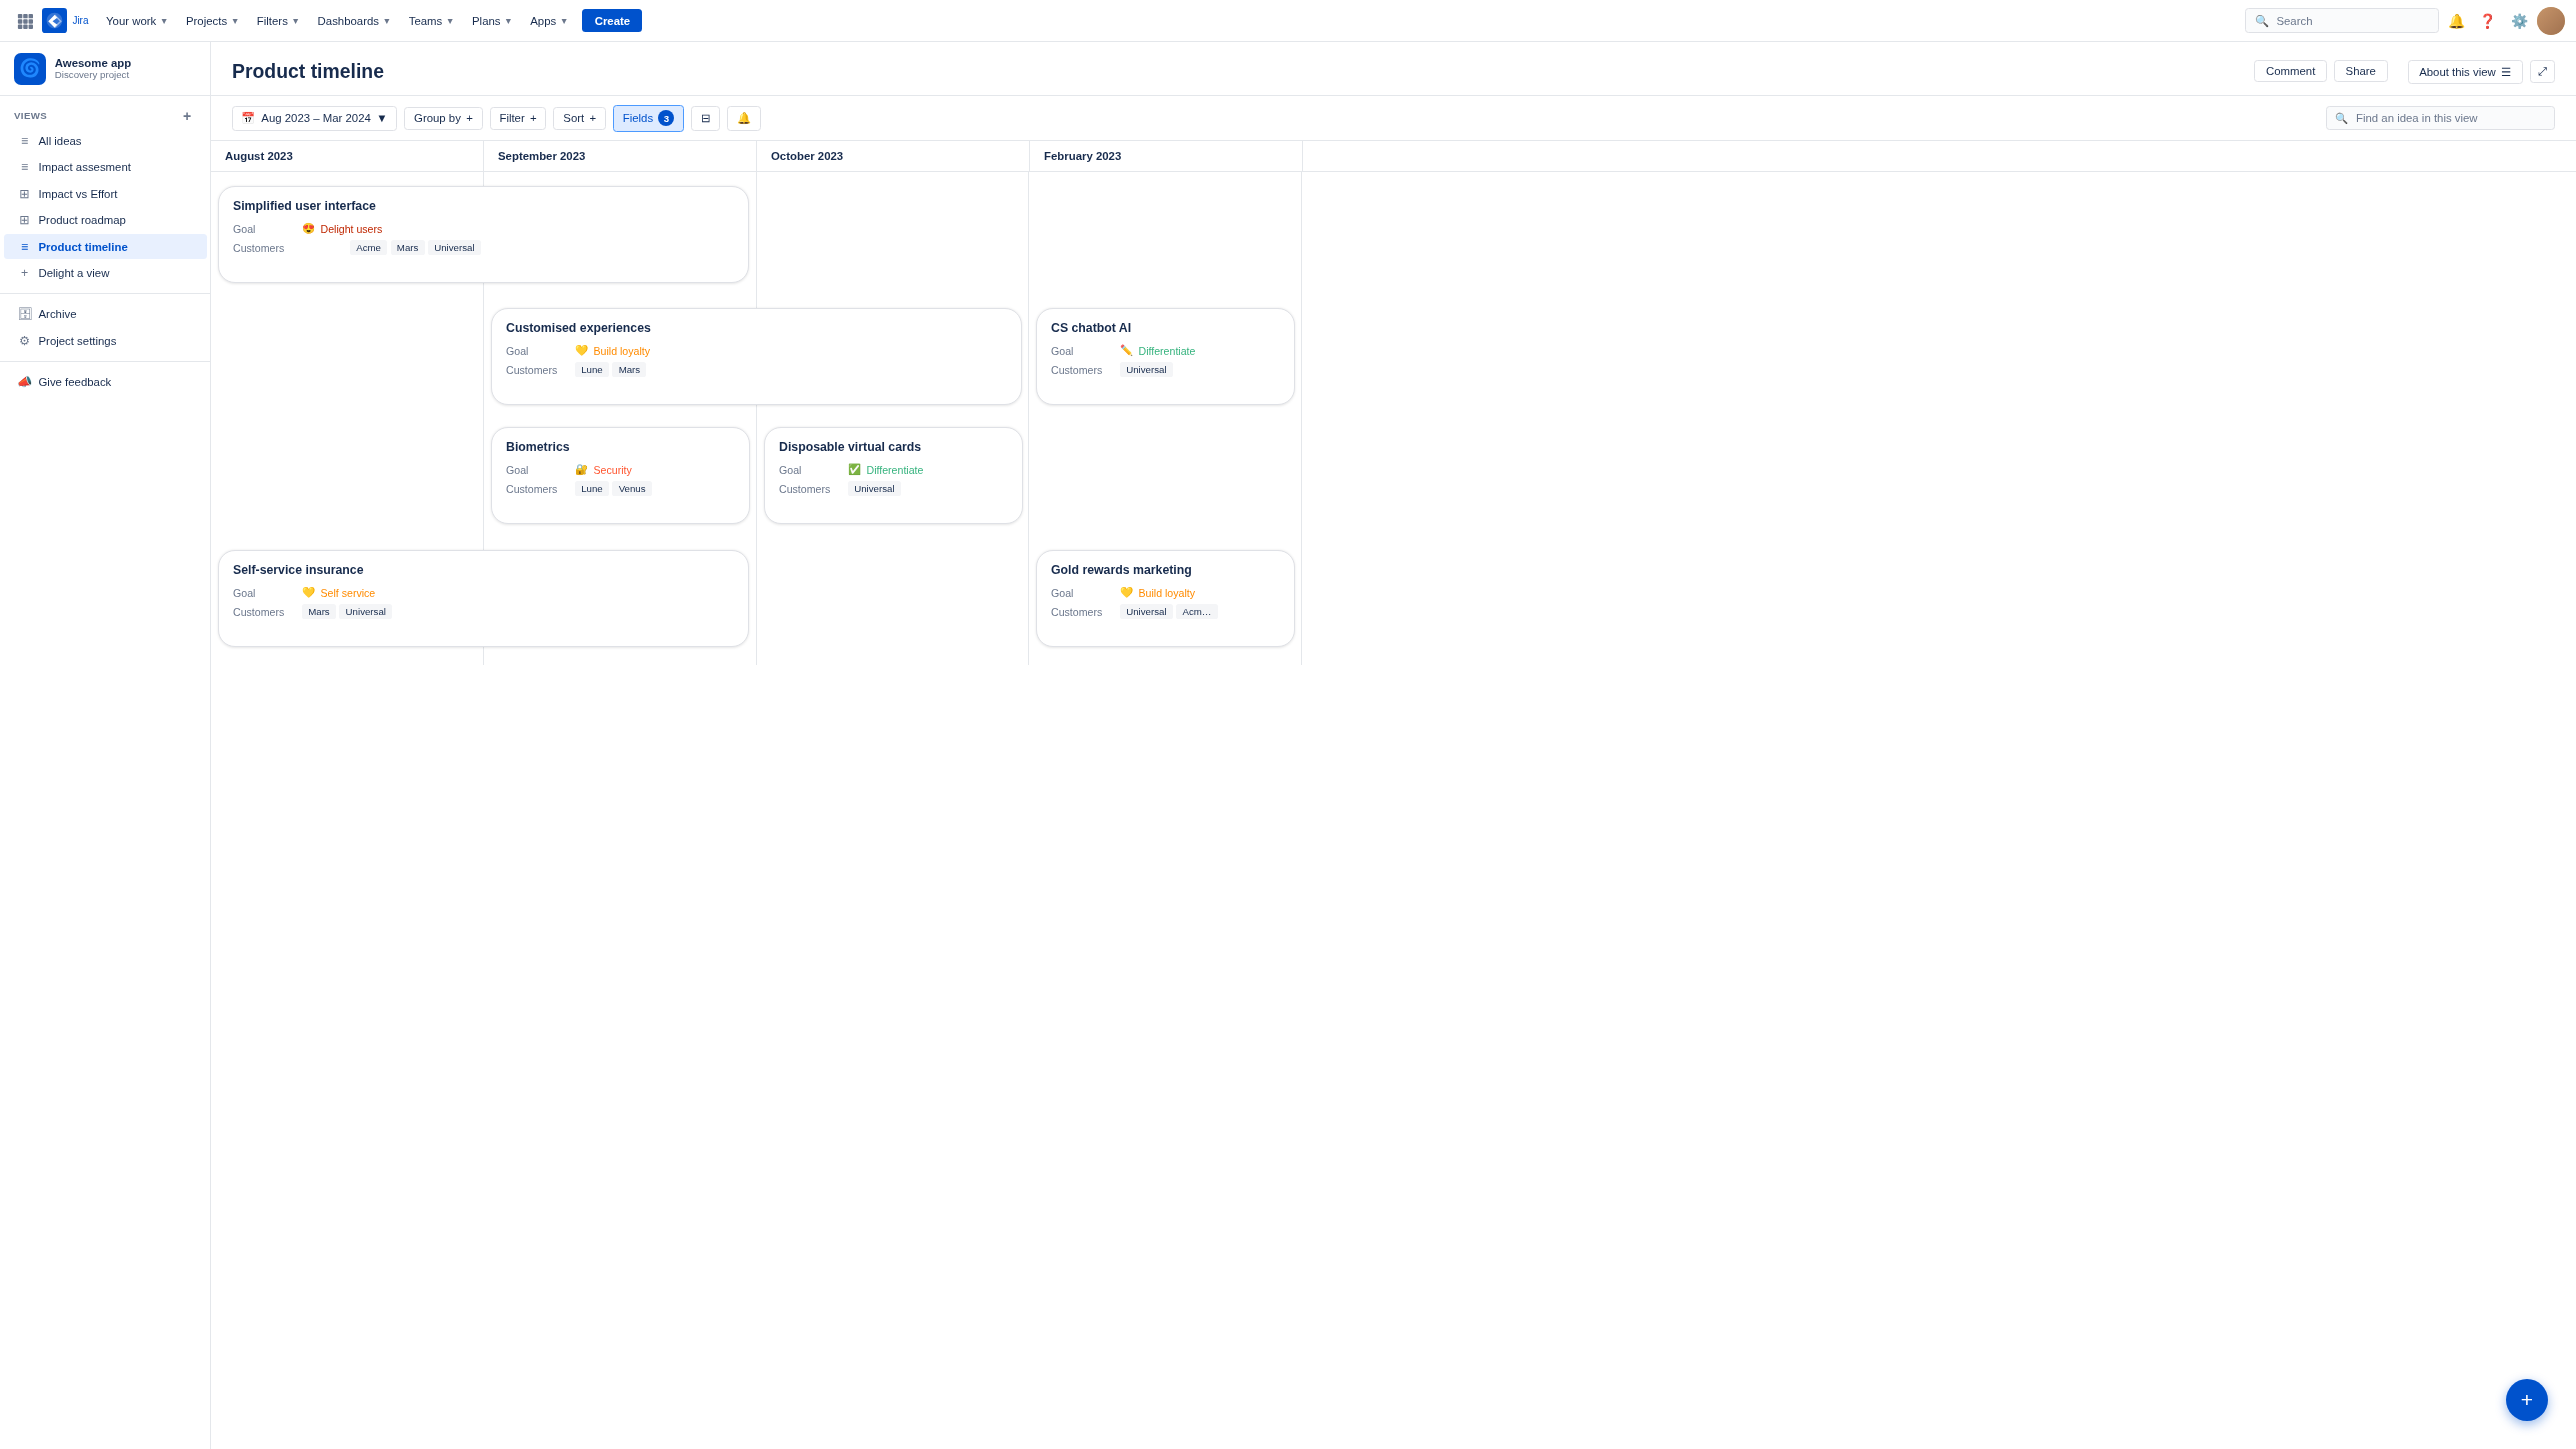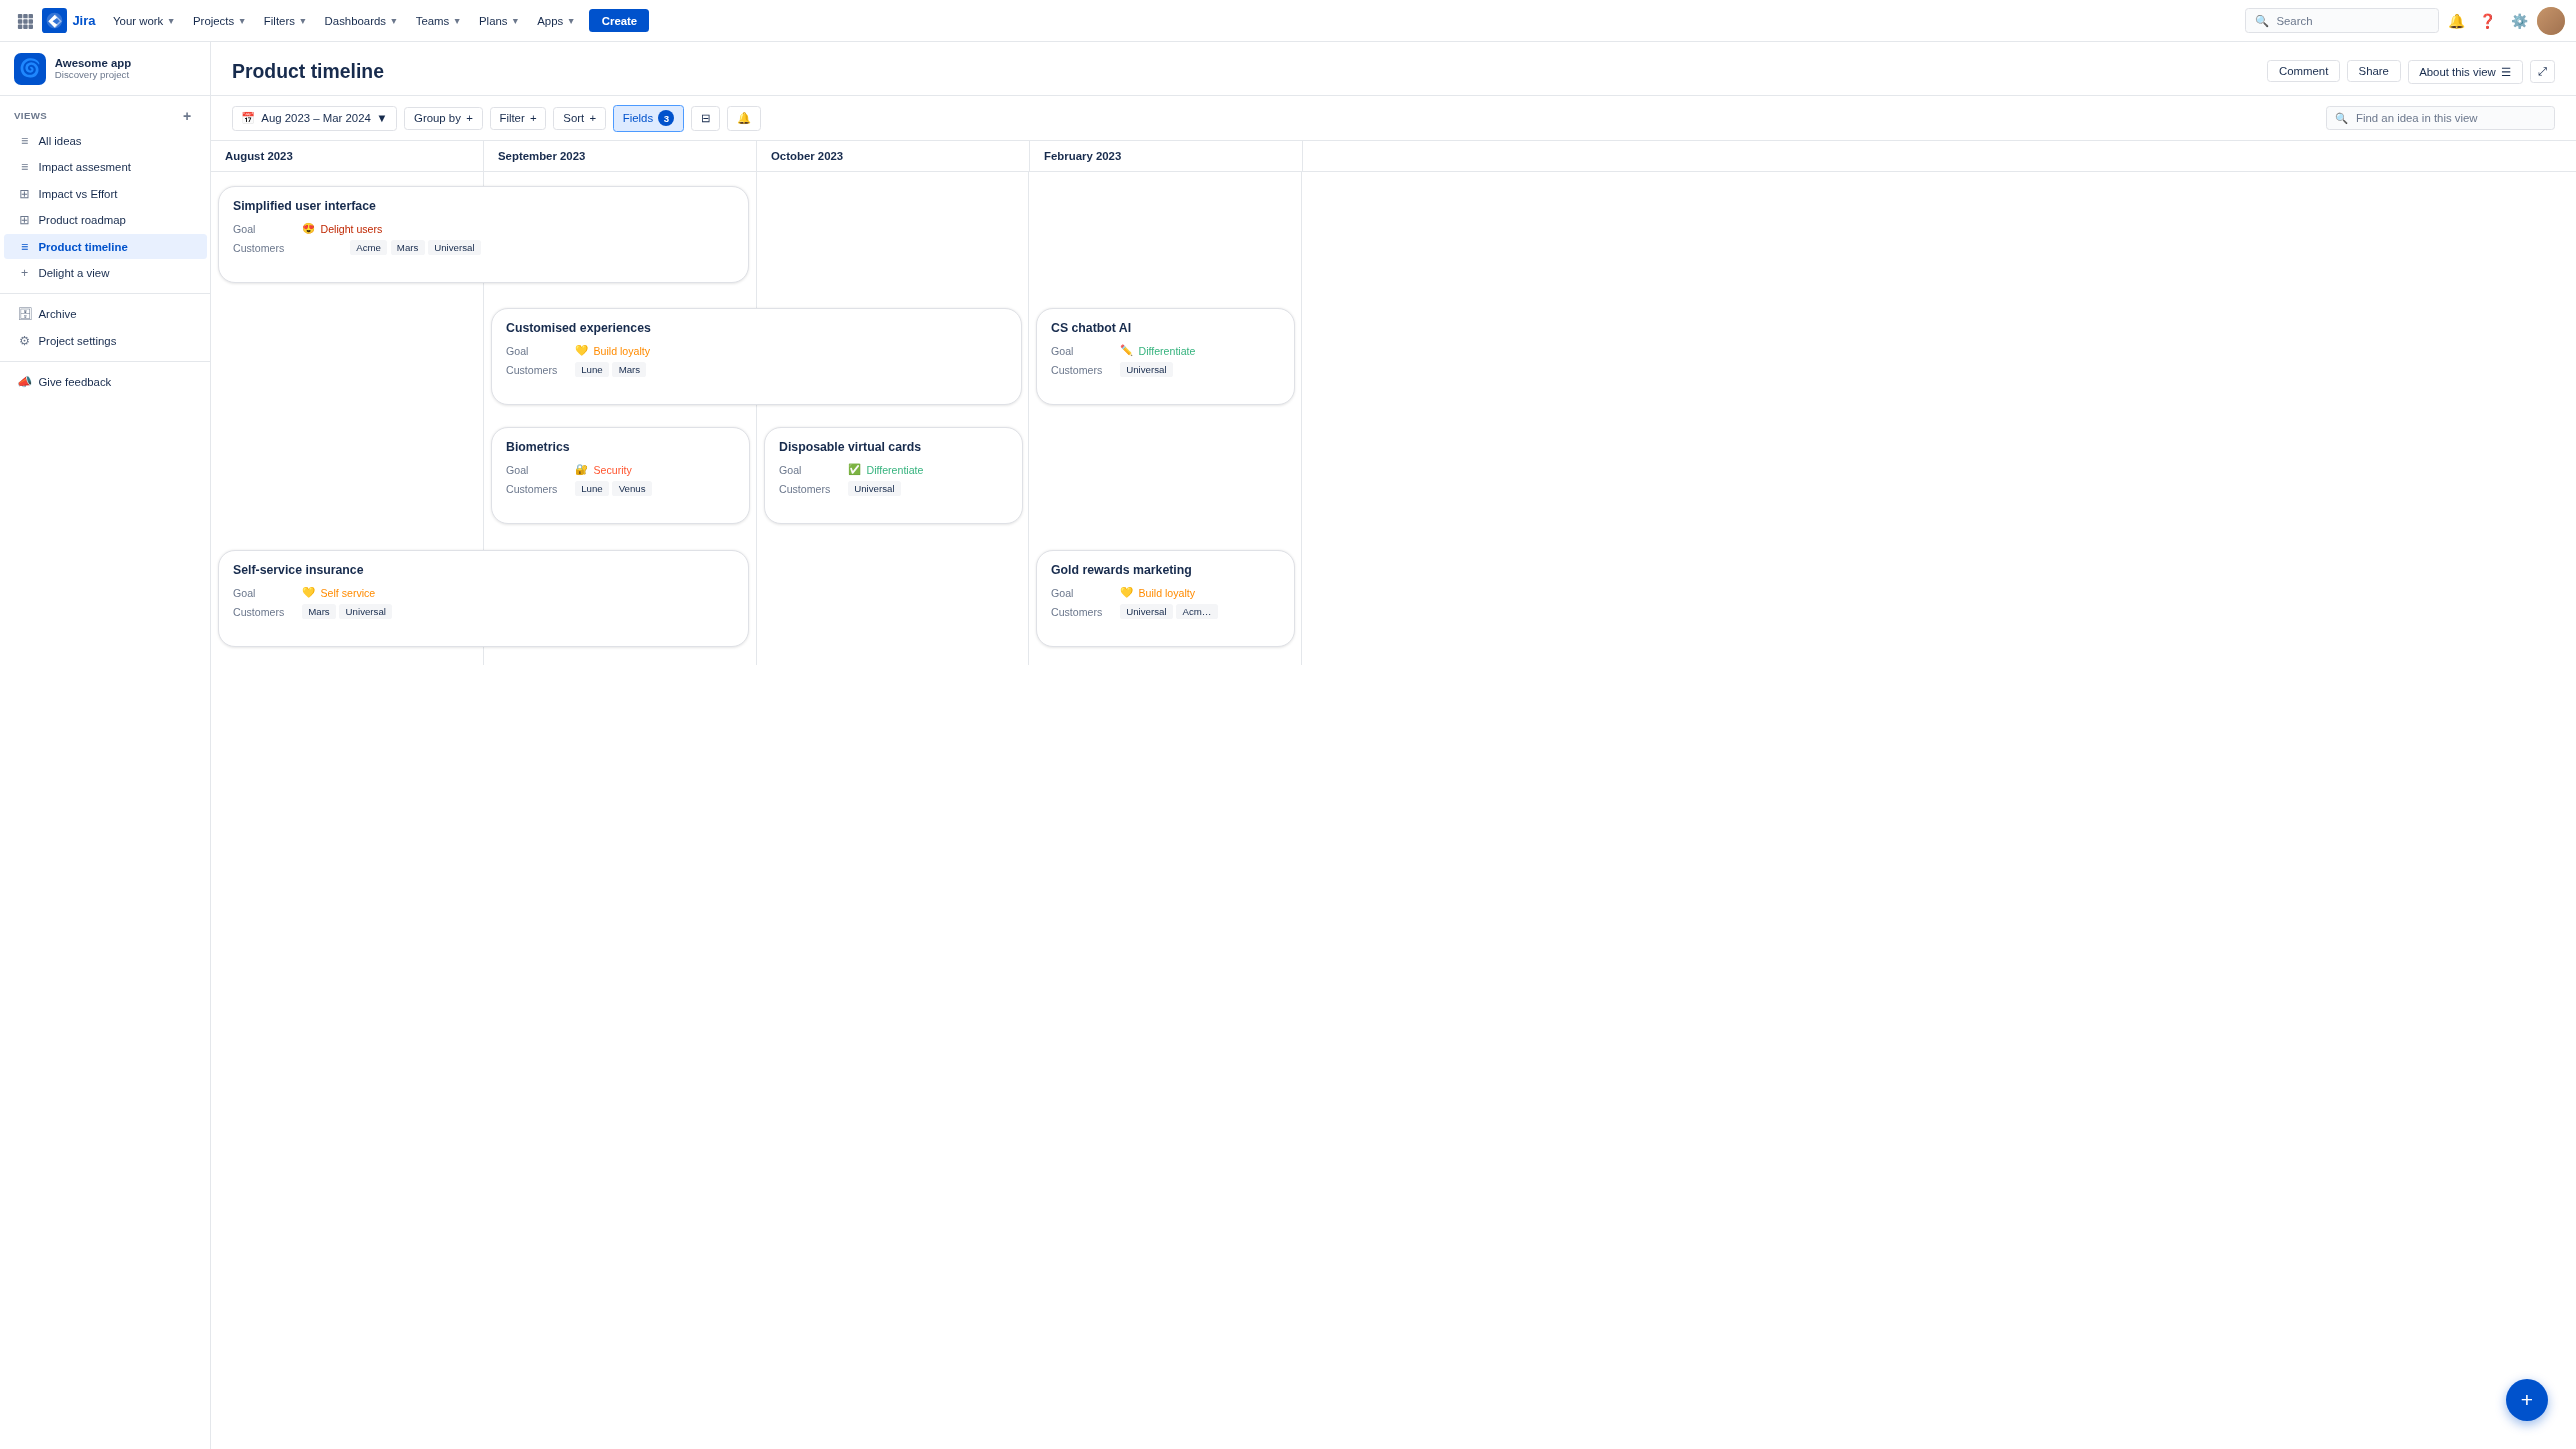--- a/index.html
+++ b/index.html
@@ -7,21 +7,21 @@
 
     
     .top-nav {
       display: flex; align-items: center; height: 42px;
       background: #fff; border-bottom: 0.9px solid #e4e7eb;
       padding: 0 10.6px; gap: 3.5px; position: fixed; top: 0; left: 0; right: 0; z-index: 100;
     }
     .nav-grid-icon { display: flex; align-items: center; justify-content: center; width: 28px; height: 28px; cursor: pointer; }
     .nav-logo { display: flex; align-items: center; gap: 5.3px; margin-right: 7px; cursor: pointer; }
     .nav-logo-icon { width: 25px; height: 25px; }
-    .nav-logo-text { font-size: 13px; font-weight: 700; color: #0052cc; }
+    .nav-logo-text { font-size: 10px; font-weight: 400; color: #0052cc; }
     .nav-item { display: flex; align-items: center; gap: 3.5px; padding: 5.3px 7px; border-radius: 3.5px; cursor: pointer; font-size: 11.4px; color: #172b4d; white-space: nowrap; }
     .nav-chevron { font-size: 8.8px; color: #6b778c; }
     .nav-create { background: #0052cc; color: #fff; border: none; border-radius: 3.5px; padding: 5.3px 12.3px; font-size: 11.4px; font-weight: 600; cursor: pointer; margin-left: 3.5px; }
     .nav-spacer { flex: 1; }
     .nav-search { display: flex; align-items: center; gap: 7px; border: 0.9px solid #dfe1e6; border-radius: 3.5px; padding: 4.4px 8.8px; width: 194px; background: #fafbfc; cursor: text; }
     .nav-search-icon { color: #6b778c; font-size: 11.4px; }
     .nav-search-text { font-size: 11.4px; color: #6b778c; }
     .nav-icon-btn { display: flex; align-items: center; justify-content: center; width: 28px; height: 28px; border-radius: 50%; cursor: pointer; color: #6b778c; font-size: 14px; }
     .nav-avatar { width: 28px; height: 28px; border-radius: 50%; background: #c7a476; overflow: hidden; cursor: pointer; }
 
@@ -43,21 +43,21 @@
     .sidebar-nav-icon { font-size: 12.3px; color: #6b778c; width: 14px; text-align: center; }
     .sidebar-nav-item.active .sidebar-nav-icon { color: #0052cc; }
     .sidebar-divider { border: none; border-top: 0.9px solid #e4e7eb; margin: 7px 0; }
 
     
     .content { flex: 1; display: flex; flex-direction: column; overflow: hidden; }
     .content-header { padding: 17.6px 21px 10.6px; display: flex; align-items: center; justify-content: space-between; border-bottom: 0.9px solid #e4e7eb; }
     .content-title { font-size: 19.4px; font-weight: 700; color: #172b4d; }
     .content-header-actions { display: flex; align-items: flex-start; gap: 7px; }
     .header-btn { border: 0.9px solid #dfe1e6; background: #fff; border-radius: 3.5px; padding: 4.4px 10.6px; font-size: 11.4px; cursor: pointer; color: #172b4d; }
-    .about-btn { display: flex; align-items: center; gap: 5.3px; border: 0.9px solid #dfe1e6; background: #fff; border-radius: 3.5px; padding: 4.4px 10.6px; font-size: 11.4px; cursor: pointer; color: #172b4d; }
+    .about-btn { display: flex; align-items: center; gap: 5.3px; border: 0.9px solid #dfe1e6; background: #fff; border-radius: 3.5px; padding: 4.4px 10.6px; font-size: 11.4px; cursor: pointer; color: #172b4d; margin-left: 13px; }
     .expand-btn { border: 0.9px solid #dfe1e6; background: #fff; border-radius: 3.5px; padding: 4.4px 7px; font-size: 11.4px; cursor: pointer; color: #172b4d; }
 
     
     .toolbar { display: flex; align-items: center; gap: 7px; padding: 8.8px 21px; border-bottom: 0.9px solid #e4e7eb; background: #fff; }
     .toolbar-btn { display: flex; align-items: center; gap: 5.3px; border: 0.9px solid #dfe1e6; background: #fff; border-radius: 3.5px; padding: 4.4px 8.8px; font-size: 11.4px; cursor: pointer; color: #172b4d; white-space: nowrap; }
     .toolbar-btn.active { background: #deebff; border-color: #4c9aff; color: #0052cc; }
     .toolbar-spacer { flex: 1; }
     .toolbar-search { display: flex; align-items: center; gap: 7px; border: 0.9px solid #dfe1e6; border-radius: 3.5px; padding: 4.4px 8.8px; width: 229px; background: #fafbfc; }
     .toolbar-search-icon { color: #6b778c; font-size: 10.6px; }
     .toolbar-search-placeholder { font-size: 11.4px; color: #6b778c; }

